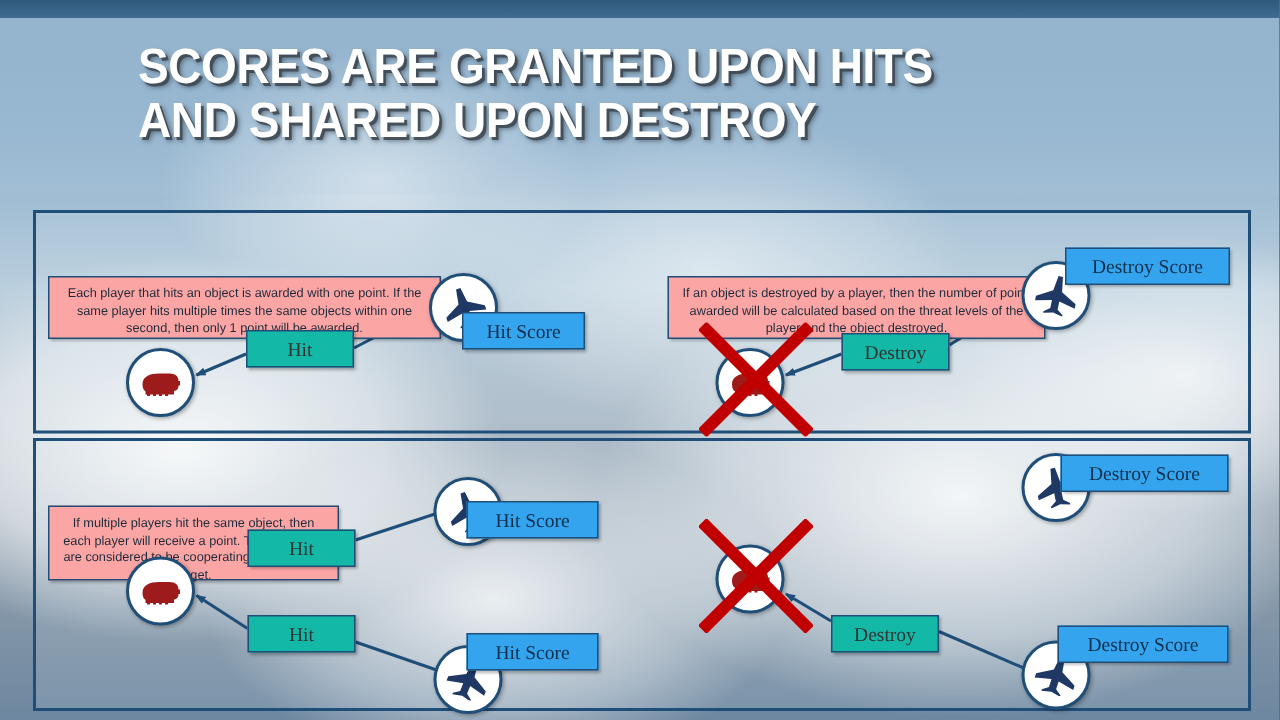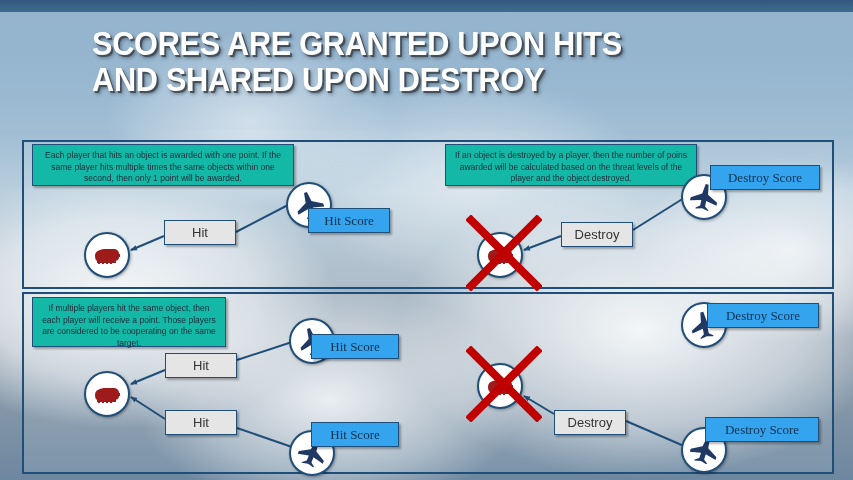--- a/index.html
+++ b/index.html
@@ -34,35 +34,35 @@
     text-shadow:2px 2px 0 rgba(60,70,80,.85), 3px 3px 4px rgba(40,50,60,.55);
     white-space:pre-line;}
 
   
   .panel{position:absolute;border:2px solid #1f4e79;
     background:rgba(215,228,240,.13);}
   #panel-top{left:22px;top:140px;width:808px;height:145px;}
   #panel-bottom{left:22px;top:292px;width:808px;height:178px;}
 
   
-  .note{position:absolute;background:#14b8a6;border:1.5px solid #1f4e79;
+  .note{position:absolute;background:#fca5a5;border:1.5px solid #1f4e79;
     color:#1d2b3a;font-size:8.5px;line-height:11.6px;text-align:center;
     padding:5px 6px;box-sizing:border-box;
-    box-shadow:1.5px 1.5px 2px rgba(0,0,0,.30);}
+    box-shadow:1.5px 1.5px 2px rgba(0,0,0,.30);margin-top:40px;}
   #note-hit-top{left:32px;top:144px;width:262px;height:42px;}
   #note-destroy-top{left:445px;top:144px;width:252px;height:42px;}
   #note-hit-bottom{left:32px;top:297px;width:194px;height:50px;}
   #note-destroy-bottom{left:441px;top:297px;width:232px;height:42px;}
 
   
   .lbl{position:absolute;box-sizing:border-box;display:flex;
     align-items:center;justify-content:center;
     font-size:13px;border:1.5px solid #1f4e79;
     box-shadow:1.5px 1.5px 2px rgba(0,0,0,.30);}
-  .lbl.white{background:#e5e5e5;color:#333333;}
+  .lbl.white{background:#14b8a6;color:#333333;font-family:Liberation Serif, serif;}
   .lbl.blue{background:#35a4ee;color:#10304e;font-family:Liberation Serif, serif;}
 
   #lbl-hit-1{left:164px;top:220px;width:72px;height:25px;}
   #lbl-hitscore-1{left:308px;top:208px;width:82px;height:25px;}
   #lbl-destroy-1{left:561px;top:222px;width:72px;height:25px;}
   #lbl-destroyscore-1{left:710px;top:165px;width:110px;height:25px;}
 
   #lbl-hit-2{left:165px;top:353px;width:72px;height:25px;}
   #lbl-hitscore-2{left:311px;top:334px;width:88px;height:25px;}
   #lbl-hit-3{left:165px;top:410px;width:72px;height:25px;}

